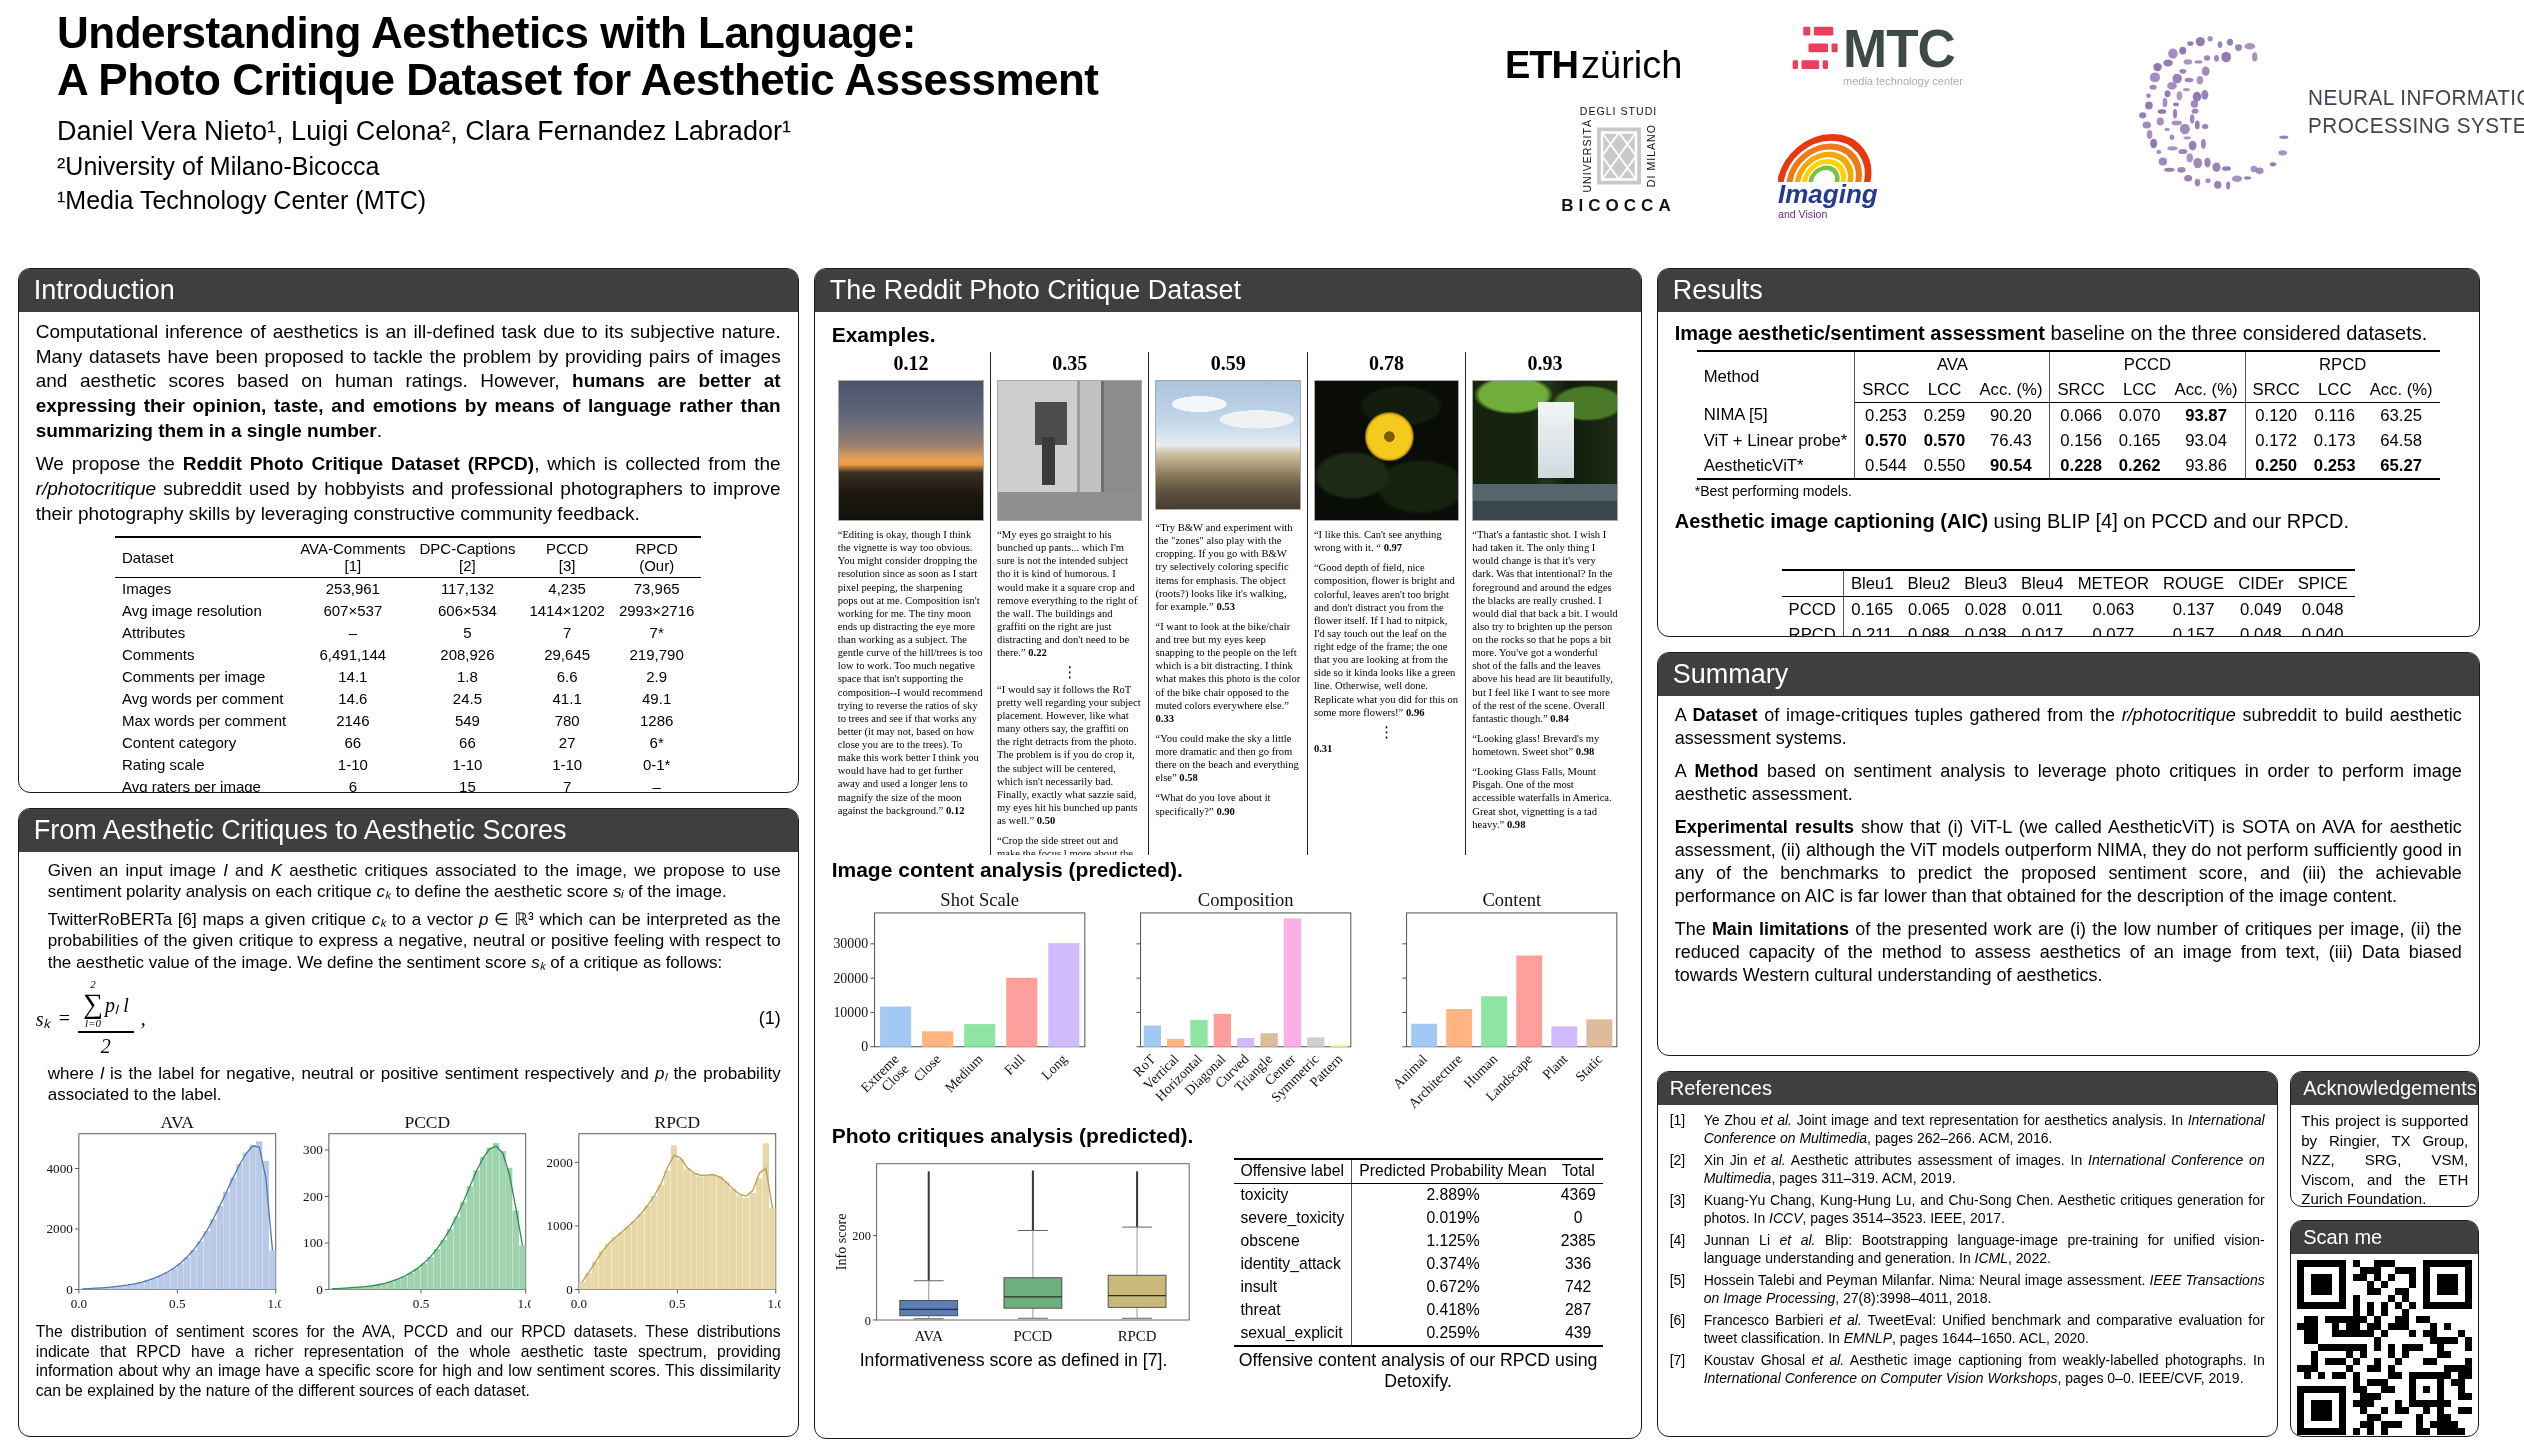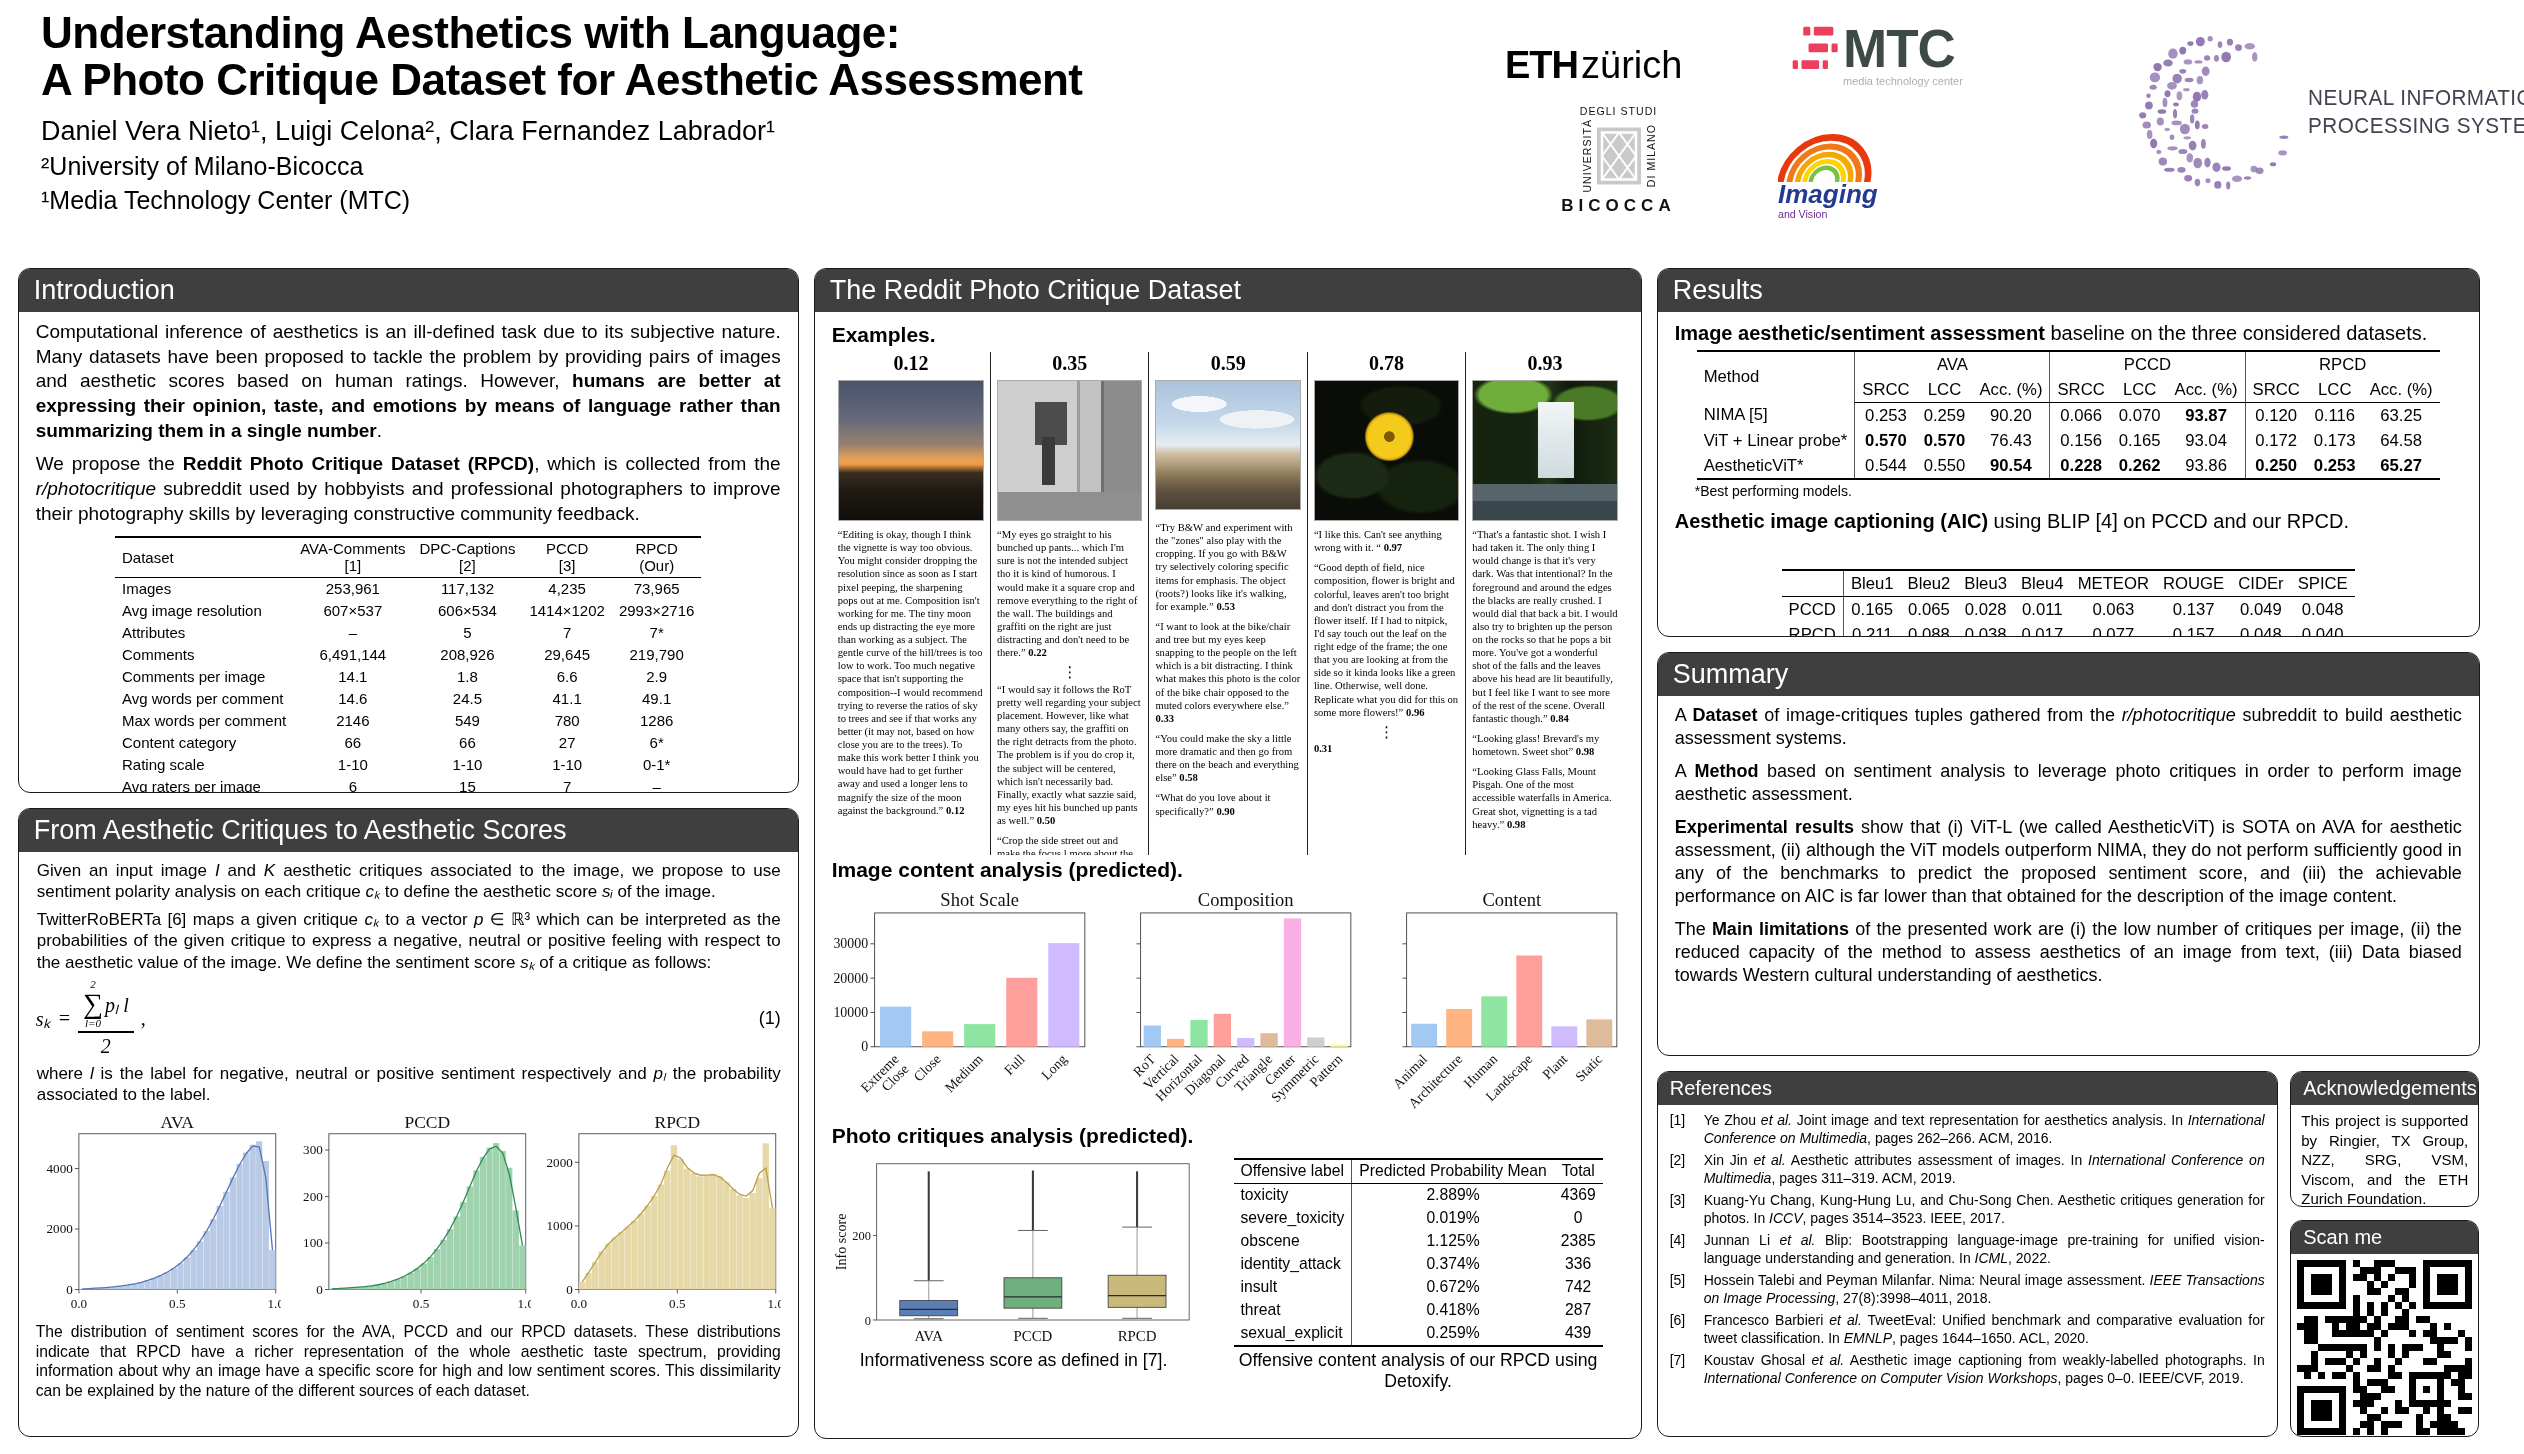--- a/index.html
+++ b/index.html
@@ -1,20 +1,20 @@
 <!DOCTYPE html>
 <html style="font-size:8px"><head>
 <meta charset="utf-8">
 <style>
   html,body{margin:0;padding:0;background:#e8e8e8;}
   .poster{position:relative;width:2585px;height:1454px;background:#ffffff;
           font-family:"Liberation Sans",sans-serif;color:#000;overflow:hidden;}
   
   .hdr{position:absolute;left:0;top:0;width:2585px;height:252px;}
-  .titles{position:absolute;left:41px;top:9px;}
+  .titles{position:absolute;left:57px;top:9px;}
   .titles h1{margin:0;font-size:44px;line-height:1.07;font-weight:800;letter-spacing:-0.5px;}
   .authors{margin-top:13px;font-size:27px;}
   .affil{margin-top:5px;font-size:25px;}
   .affil:first-of-type{margin-top:23px;}
   
   .logo{position:absolute;}
   .eth{left:1505px;top:44px;font-size:38px;white-space:nowrap;}
   .eth b{font-weight:800;letter-spacing:-1px;}
   .eth span{font-weight:300;margin-left:3px;}
   .mtc{left:1790px;top:24px;width:212px;}
@@ -37,21 +37,21 @@
   
   .cols{position:absolute;left:17.7px;top:268px;width:2550px;height:1171px;display:flex;gap:15px;}
   .col1{width:781px;flex:none;}
   .col2{width:828px;flex:none;}
   .col3{width:823px;flex:none;}
   .box{border:1.5px solid #1b1b1b;border-radius:12px;overflow:hidden;background:#fff;box-sizing:border-box;}
   .box-head{background:#3f3f3f;color:#fff;font-size:27px;font-weight:500;padding:6px 15px;}
   .box-head.small{font-size:20px;padding:5px 12px;}
   .box-body{padding:8px 17px 9px 17px;}
   .body-text{font-size:19px;line-height:1.3;text-align:justify;margin:0 0 9px 0;}
-  .afc .body-text{font-size:17px;line-height:1.26;margin:0 0 6px 1px;}
+  .afc .body-text{font-size:17px;line-height:1.26;margin:0 0 6px 12px;}
   #box-intro{height:525px;}
   #box-afc{height:629px;margin-top:15px;}
   #box-mid{height:1171px;}
   #box-results{height:369px;}
   #box-summary{height:404px;margin-top:15px;}
   .c3-bottom{display:flex;gap:12.6px;margin-top:15px;height:366px;}
   #box-refs{width:621px;flex:none;height:366px;}
   .side-stack{width:189px;flex:none;display:flex;flex-direction:column;gap:12.6px;}
   #box-ack{height:136px;}
   #box-scan{flex:1;}

